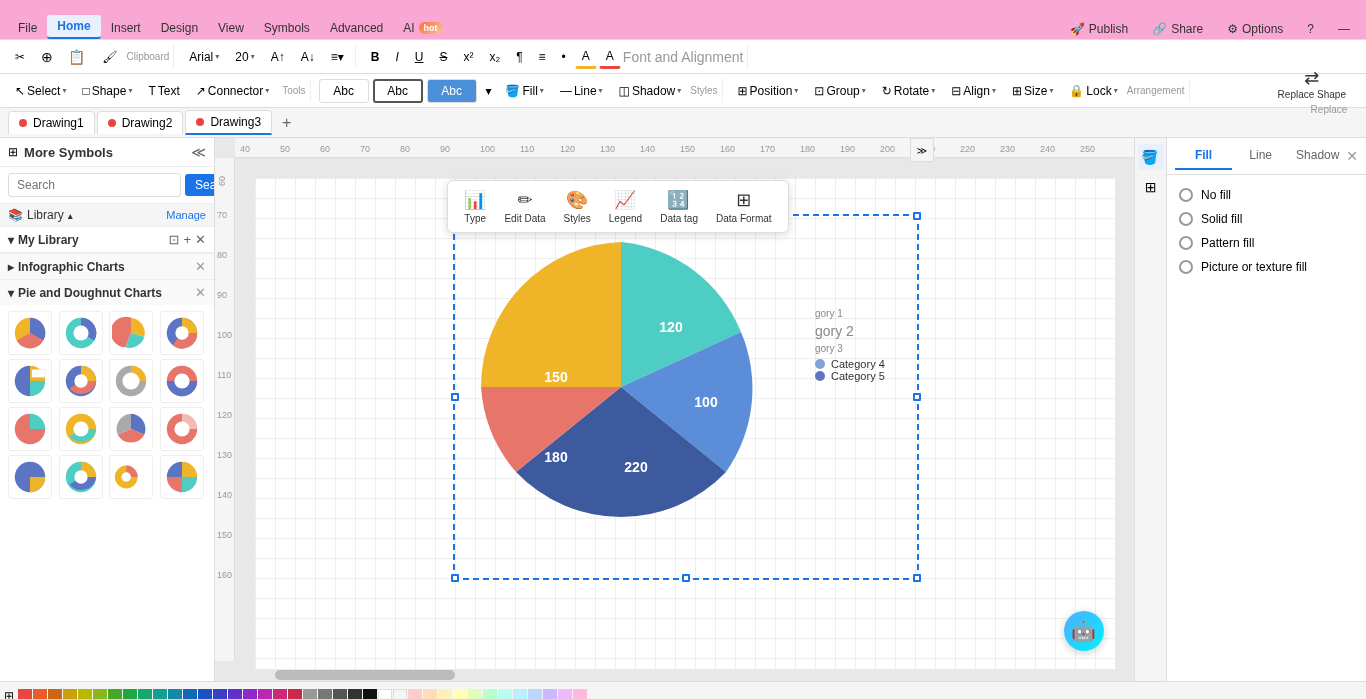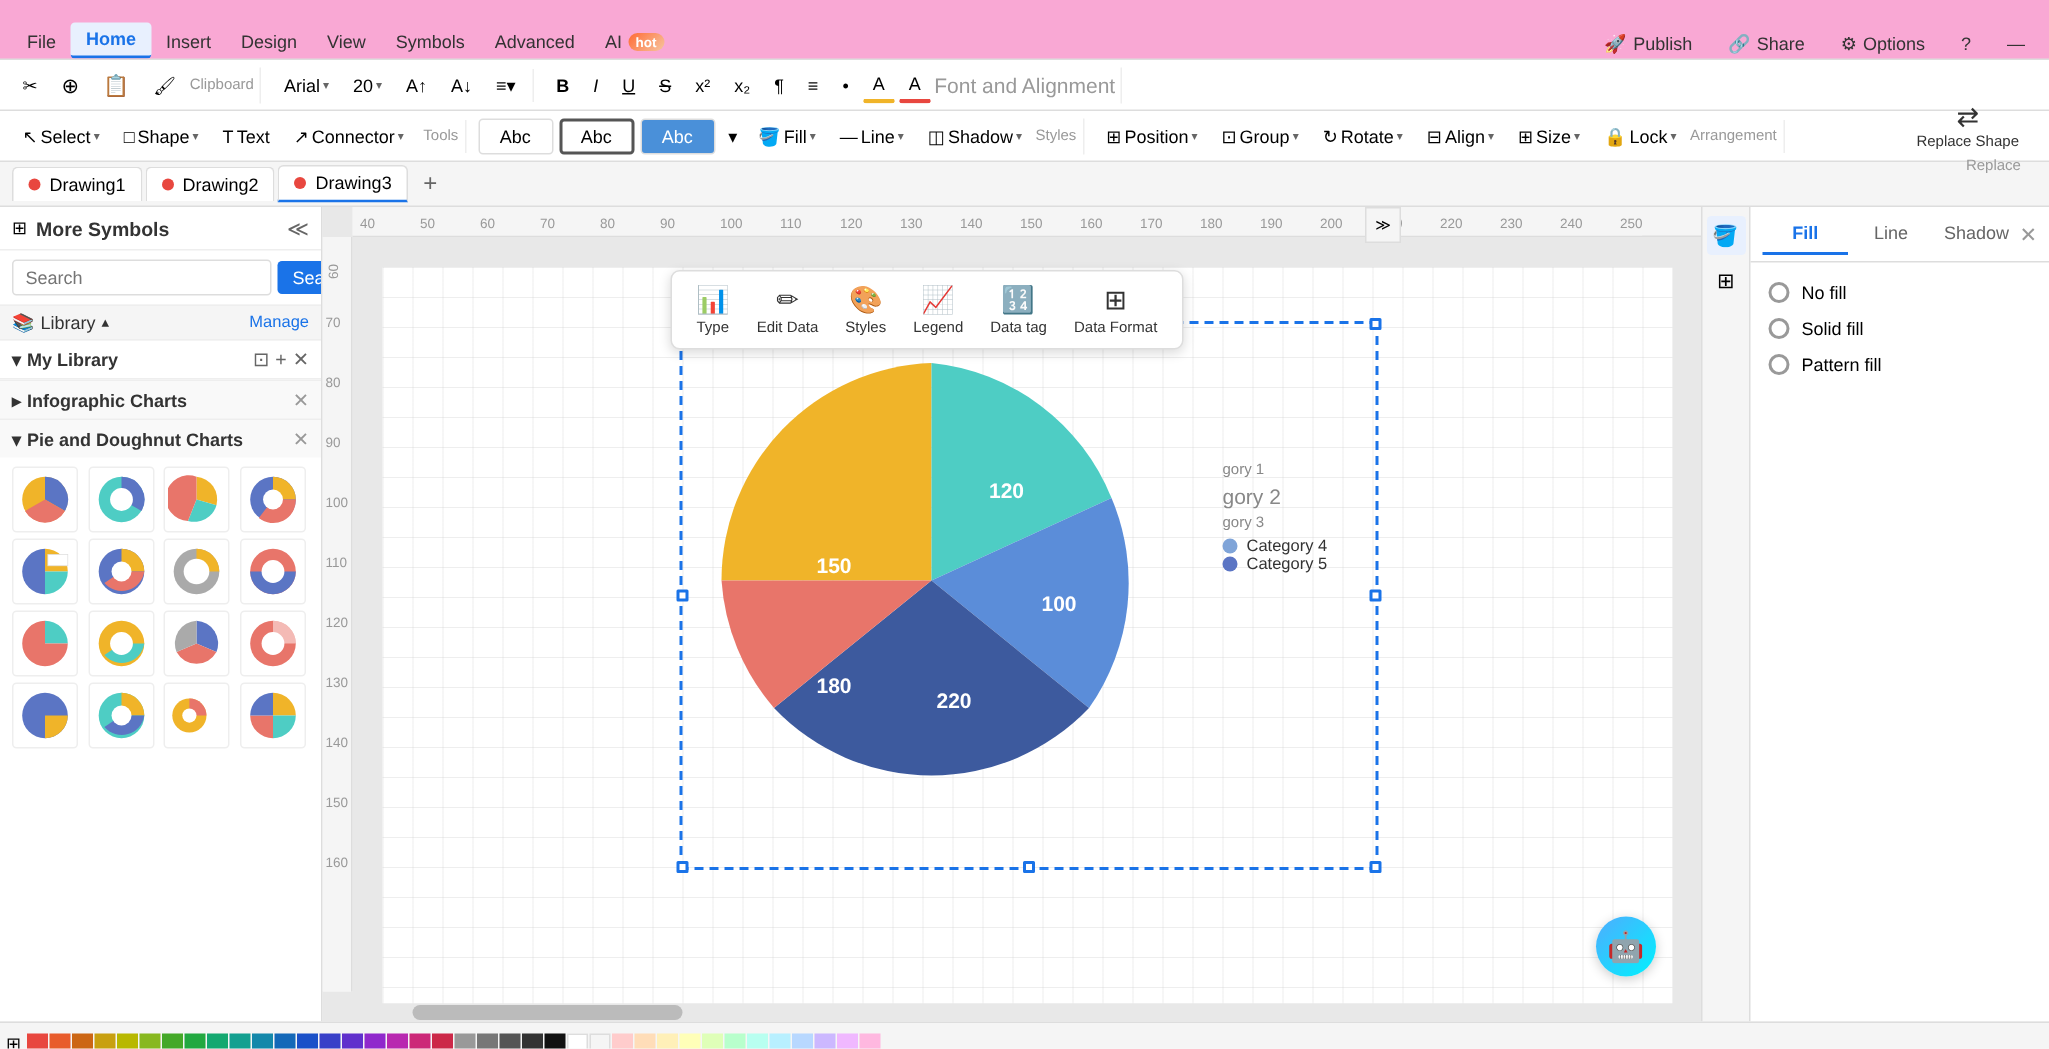--- a/index.html
+++ b/index.html
@@ -770,20 +770,24 @@
           <div class="radio-circle"></div>
           <span>No fill</span>
         </div>
         <div class="fill-option">
           <div class="radio-circle"></div>
           <span>Solid fill</span>
         </div>
         <div class="fill-option">
           <div class="radio-circle"></div>
           <span>Pattern fill</span>
+        </div>
+        <div class="fill-option">
+          <div class="radio-circle"></div>
+          <span>Picture or texture fill</span>
         </div>
       </div>
     </div>
   </div>
 </div>
 
 <div style="display:flex;flex-direction:column;">
 
   <div style="display:flex;align-items:center;background:#f5f5f5;border-top:1px solid #ddd;height:28px;padding:0 4px;gap:4px;">
     <span style="cursor:pointer;font-size:12px;">⊞</span>

